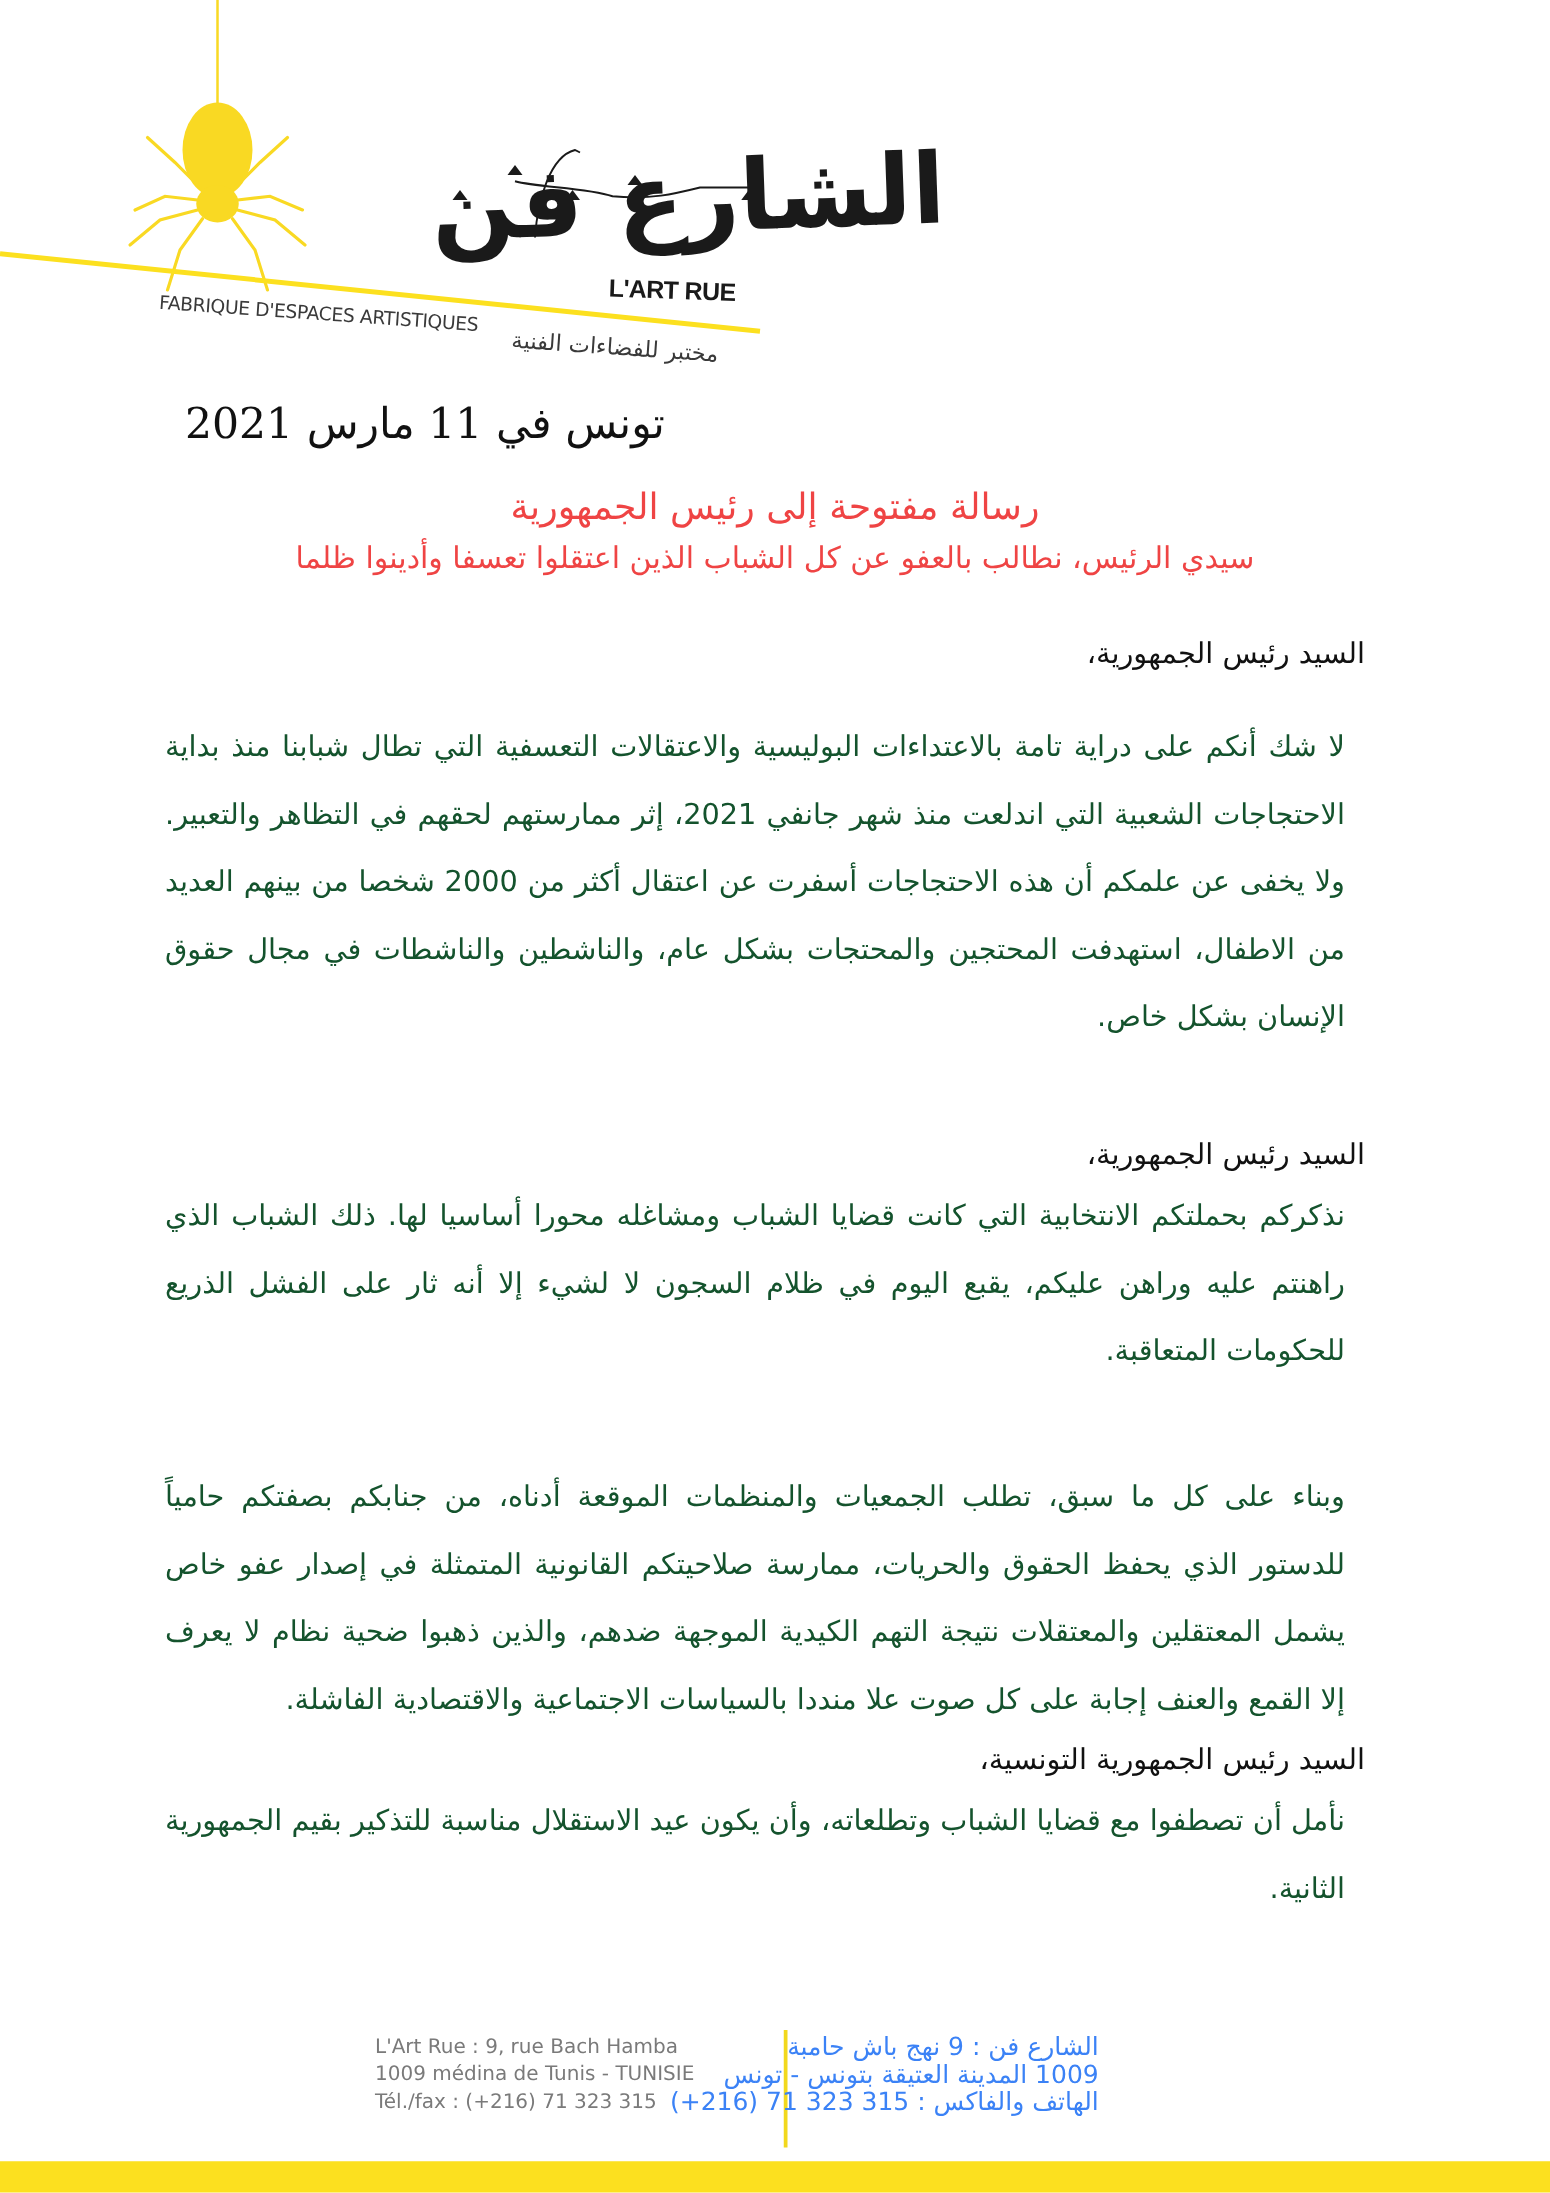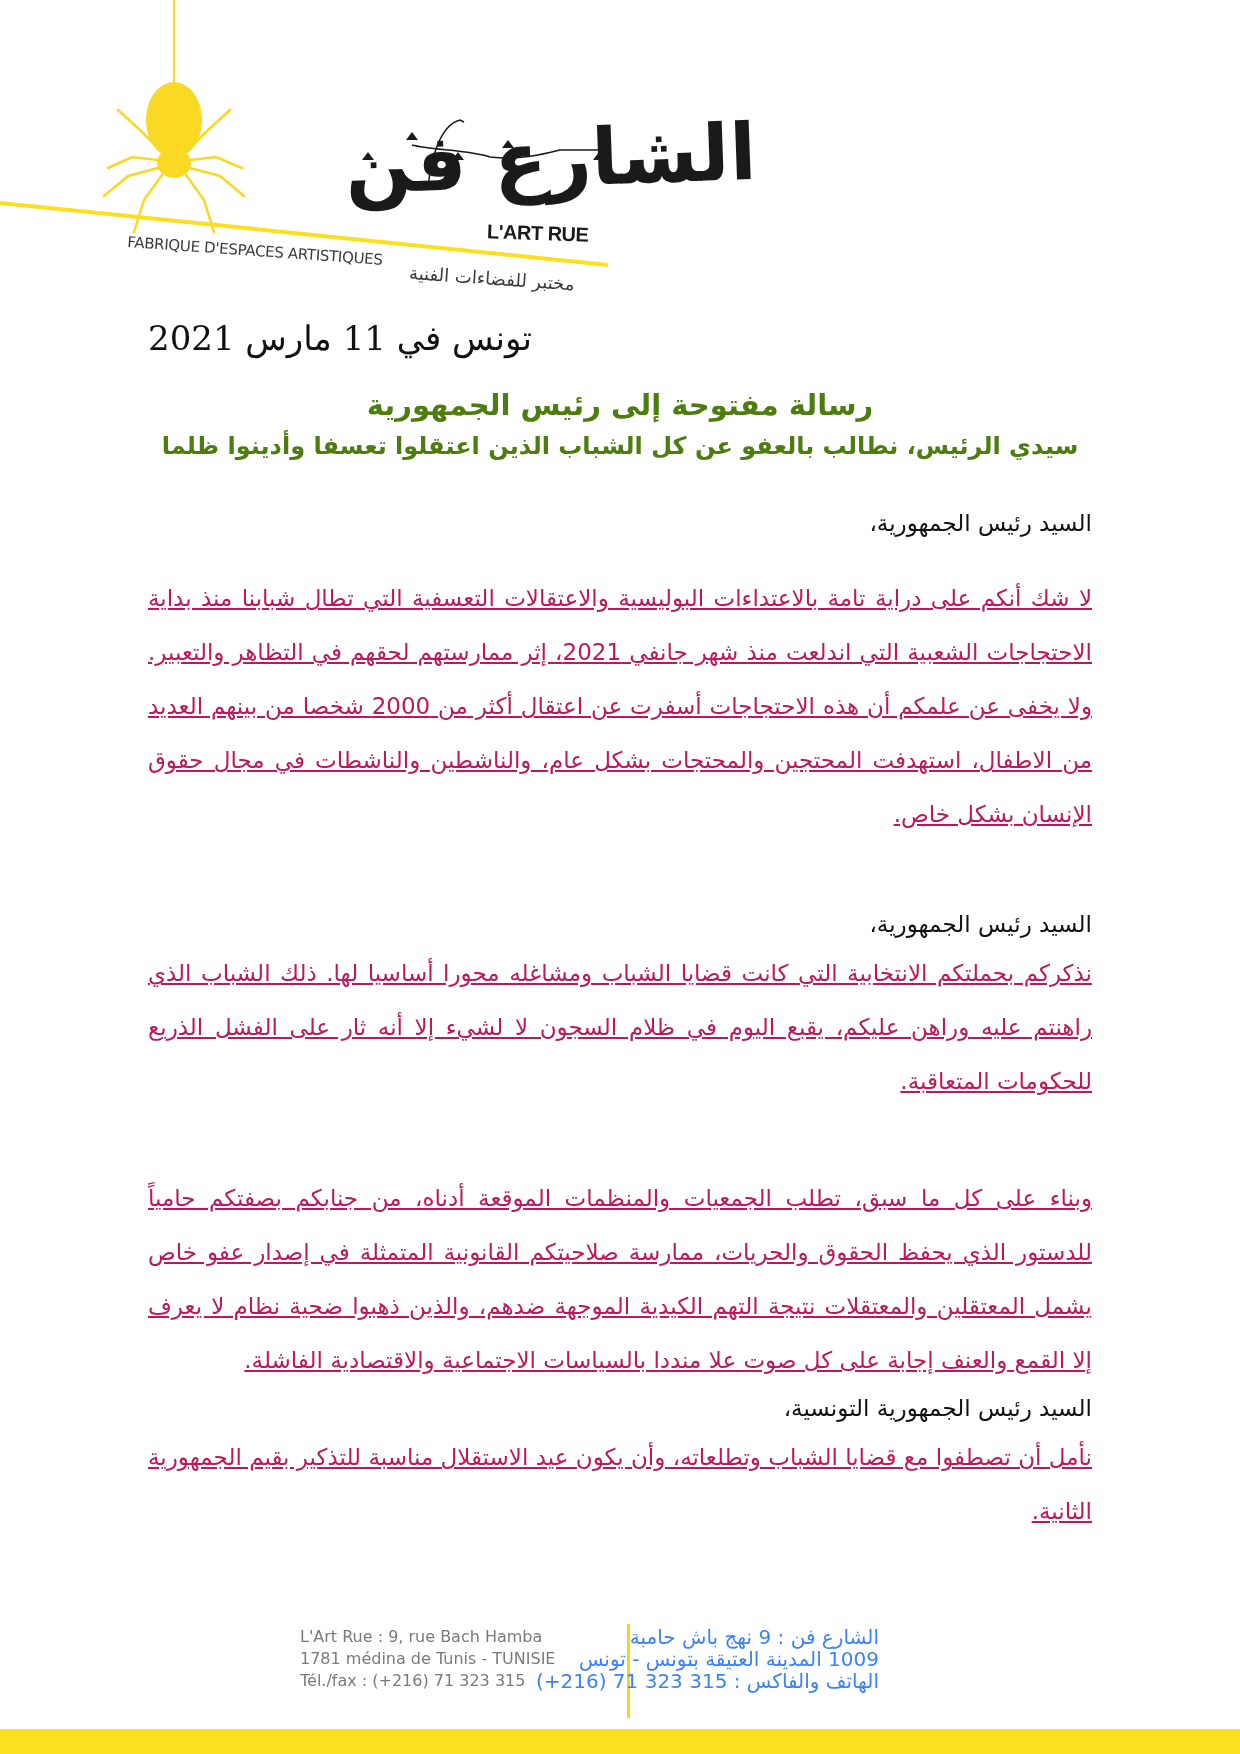--- a/index.html
+++ b/index.html
@@ -87,38 +87,37 @@
       color: #111;
     }
 
     
     .title {
       position: absolute;
       left: 0; width: 1240px;
       text-align: center;
       direction: rtl;
       font-family: "DejaVu Sans", sans-serif;
-      font-weight: bold;
-      color: #4d7c0f;
+      font-weight: normal;
+      color: #ef4444;
       white-space: nowrap;
     }
     .title.main { top: 388px; font-size: 29px; }
     .title.sub  { top: 432px; font-size: 24px; }
 
     
     .body {
       position: absolute;
-      left: 148px;
+      left: 132px;
       width: 944px;
       direction: rtl;
       text-align: justify;
       font-family: "DejaVu Sans", sans-serif;
       font-size: 23px;
-      color: #be185d;
-      text-decoration: underline;
+      color: #14532d;
     }
     .salutation {
       position: absolute;
       left: 148px;
       width: 944px;
       direction: rtl;
       text-align: right;
       font-family: "DejaVu Sans", sans-serif;
       font-size: 23px;
       color: #111;
@@ -233,21 +232,21 @@
   <p>وبناء على كل ما سبق، تطلب الجمعيات والمنظمات الموقعة أدناه، من جنابكم بصفتكم حامياً للدستور الذي يحفظ الحقوق والحريات، ممارسة صلاحيتكم القانونية المتمثلة في إصدار عفو خاص يشمل المعتقلين والمعتقلات نتيجة التهم الكيدية الموجهة ضدهم، والذين ذهبوا ضحية نظام لا يعرف إلا القمع والعنف إجابة على كل صوت علا منددا بالسياسات الاجتماعية والاقتصادية الفاشلة.</p>
 </div>
 
 <div class="salutation" style="top:1395px;text-align:right;">السيد رئيس الجمهورية التونسية،</div>
 <div class="body" style="top:1430px;">
   <p>نأمل أن تصطفوا مع قضايا الشباب وتطلعاته، وأن يكون عيد الاستقلال مناسبة للتذكير بقيم الجمهورية الثانية.</p>
 </div>
 
 <div class="footer-fr">
   <div>L'Art Rue : 9, rue Bach Hamba</div>
-  <div>1781 médina de Tunis - TUNISIE</div>
+  <div>1009 médina de Tunis - TUNISIE</div>
   <div>Tél./fax : (+216) 71 323 315</div>
 </div>
 <div class="footer-divider"></div>
 <div class="footer-ar">
   <div>الشارع فن :  9 نهج باش حامبة</div>
   <div>1009 المدينة العتيقة بتونس - تونس</div>
   <div>الهاتف والفاكس :  315 323 71 (216+)</div>
 </div>
 <div class="footer-band"></div>
 

